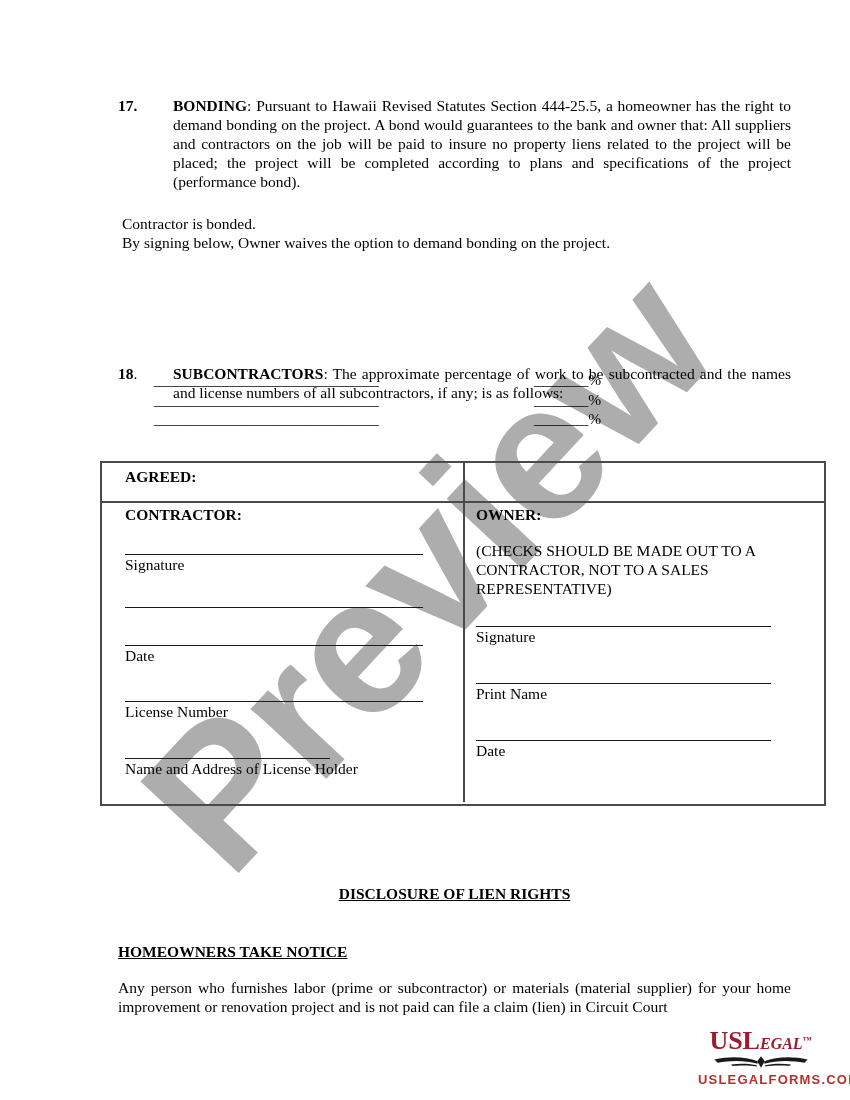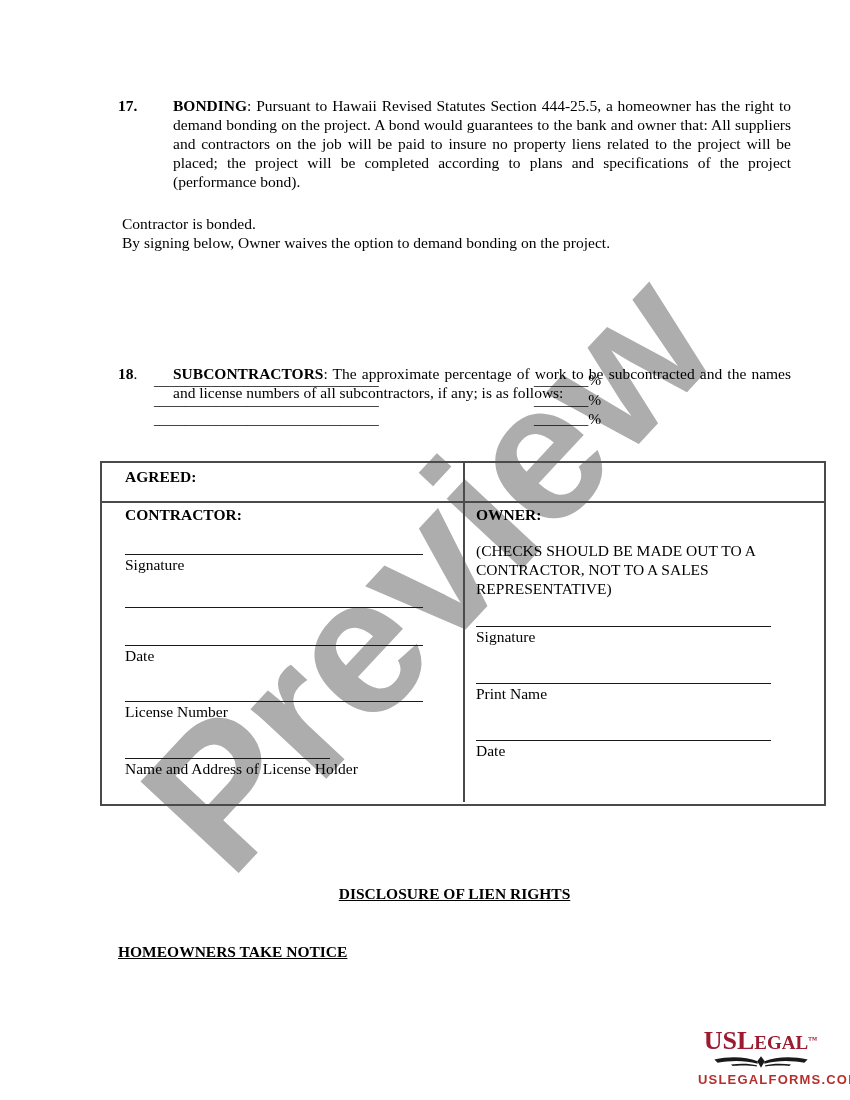--- a/index.html
+++ b/index.html
@@ -35,21 +35,21 @@
   .slabel{height:19px;}
   .checks{width:308px;}
   .ctr{text-align:center;}
   .u{text-decoration:underline;}
   .titleline{width:673px;font-weight:bold;}
   
   .logo{position:absolute;left:698px;top:1027px;width:125px;text-align:center;z-index:1;}
   .logo-word{font-family:"Liberation Serif","DejaVu Serif",serif;color:#9c1b30;font-weight:bold;
              line-height:26px;white-space:nowrap;}
   .logo-word .big{font-size:26px;}
-  .logo-word .small{font-size:19px;}
+  .logo-word .small{font-size:16px;font-style:italic;}
   .logo-word .tm{font-size:9px;vertical-align:super;}
   .logo-eagle{margin:-2px auto 0 auto;width:100px;display:block;}
   .logo-site{font-family:"Liberation Sans","DejaVu Sans",sans-serif;font-size:13px;font-weight:bold;
              color:#b5302c;letter-spacing:1.2px;margin-top:1px;}
 </style>
 </head>
 <body>
 
 <div class="page">
 
@@ -122,20 +122,21 @@
       </div>
     </div>
 
     <div class="abs ctr titleline" style="top:884px;">
       <span class="u">DISCLOSURE OF LIEN RIGHTS</span>
     </div>
     <div class="abs titleline" style="top:942px;">
       <span class="u">HOMEOWNERS TAKE NOTICE</span>
     </div>
 
+    <div class="abs" style="top:978px;width:673px;text-align:justify;">Any person who furnishes labor (prime or subcontractor) or materials (material supplier) for your home improvement or renovation project and is not paid can file a claim (lien) in Circuit Court</div>
 
   </div>
 
   <div class="logo">
     <div class="logo-word"><span class="big">USL</span><span class="small">EGAL</span><span class="tm">™</span></div>
     <svg class="logo-eagle" width="100" height="14" viewBox="0 0 120 16">
       <path d="M4,5 C24,0.5 42,2 56,7 L56,10 C40,5.5 22,6 8,9 Z" fill="#1a1a1a"></path>
       <path d="M116,5 C96,0.5 78,2 64,7 L64,10 C80,5.5 98,6 112,9 Z" fill="#1a1a1a"></path>
       <path d="M60,1 L64.5,7 L60,15 L55.5,7 Z" fill="#1a1a1a"></path>
       <path d="M24,11 C36,9.2 48,10 55,12 L55,13.4 C46,11.8 34,11.8 26,12.8 Z" fill="#1a1a1a"></path>

